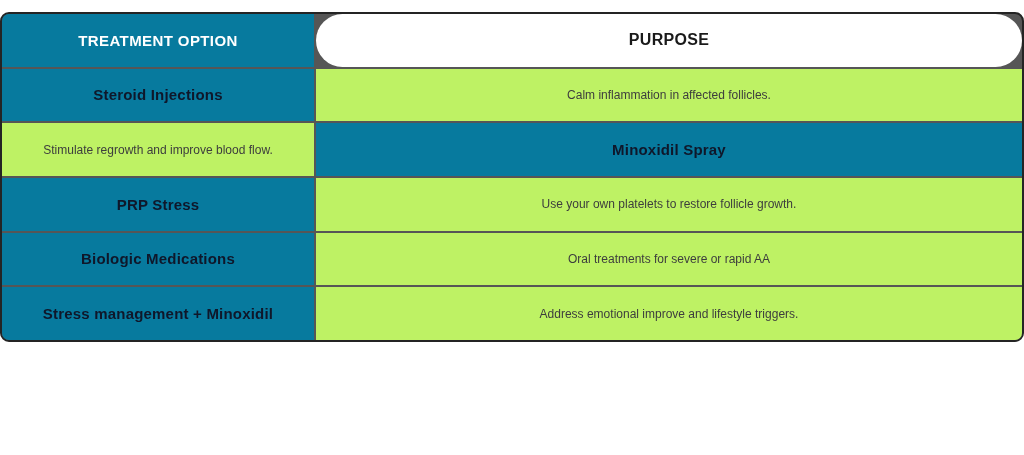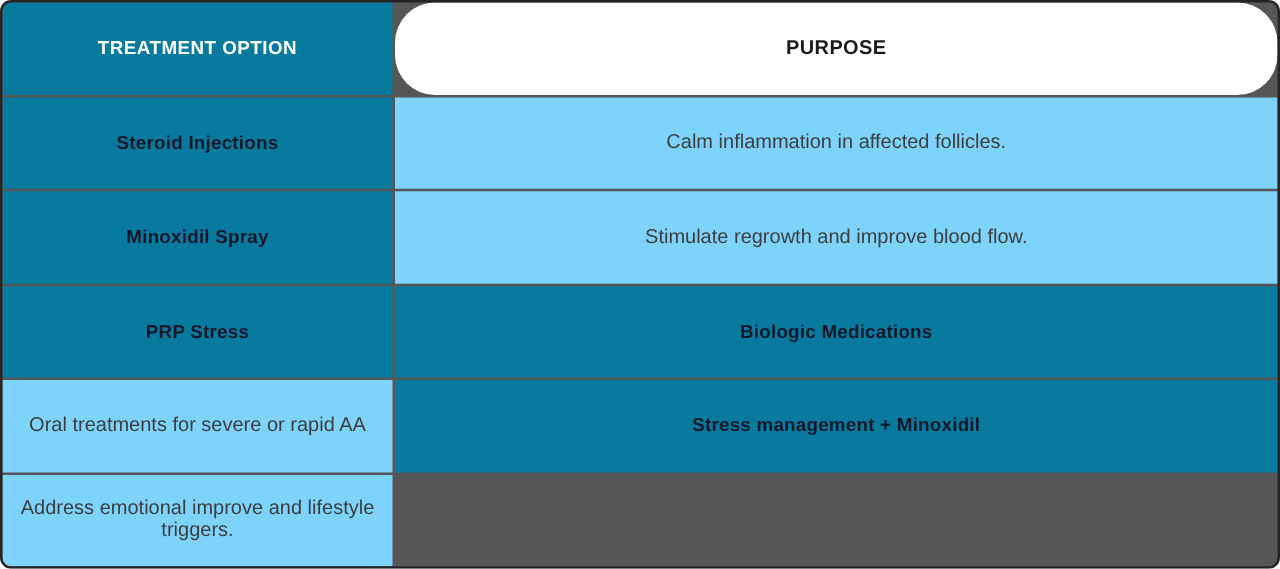--- a/index.html
+++ b/index.html
@@ -6,50 +6,51 @@
     --teal:#077a9e;
     --grid-line:#565656;
     --outer-border:#242424;
     --body-text:#3d3d3d;
     --header-text:#1a1a1a;
   }
   html,body{margin:0;padding:0;background:#ffffff;}
   body{font-family:"Liberation Sans", sans-serif;}
   .table{
     width:1024px;
-    height:455px;
+    height:330px;
     box-sizing:border-box;
     border:2px solid var(--outer-border);
     border-radius:9px;
     overflow:hidden;
     display:grid;
     grid-template-columns:312px 1fr;
     grid-auto-rows:1fr;
     gap:2px;
     background:var(--grid-line);
+    margin-top:12px;
   }
   .cell{
     display:flex;
     align-items:center;
     justify-content:center;
     text-align:center;
     padding:8px 14px;
     box-sizing:border-box;
   }
   .cell.option{
     background:var(--teal);
     color:#0f172a;
     font-weight:bold;
     font-size:15px;
     letter-spacing:0.2px;
   }
   .cell.purpose{
-    background:#7dd3fc;
+    background:#bef264;
     color:var(--body-text);
-    font-size:16px;
+    font-size:12px;
   }
   .cell.header-option{
     background:var(--teal);
     color:#ffffff;
     font-weight:bold;
     font-size:15px;
     letter-spacing:0.4px;
   }
   .cell.header-purpose{
     background:#ffffff;
@@ -64,24 +65,25 @@
 <body>
 
 <div class="table">
 
   <div class="cell header-option">TREATMENT OPTION</div>
   <div class="cell header-purpose">PURPOSE</div>
 
   <div class="cell option">Steroid Injections</div>
   <div class="cell purpose">Calm inflammation in affected follicles.</div>
 
+  <div class="cell purpose">Stimulate regrowth and improve blood flow.</div>
   <div class="cell option">Minoxidil Spray</div>
-  <div class="cell purpose">Stimulate regrowth and improve blood flow.</div>
 
   <div class="cell option">PRP Stress</div>
+  <div class="cell purpose">Use your own platelets to restore follicle growth.</div>
 
   <div class="cell option">Biologic Medications</div>
   <div class="cell purpose">Oral treatments for severe or rapid AA</div>
 
   <div class="cell option">Stress management + Minoxidil</div>
   <div class="cell purpose">Address emotional improve and lifestyle triggers.</div>
 
 </div>
 
 </body></html>

